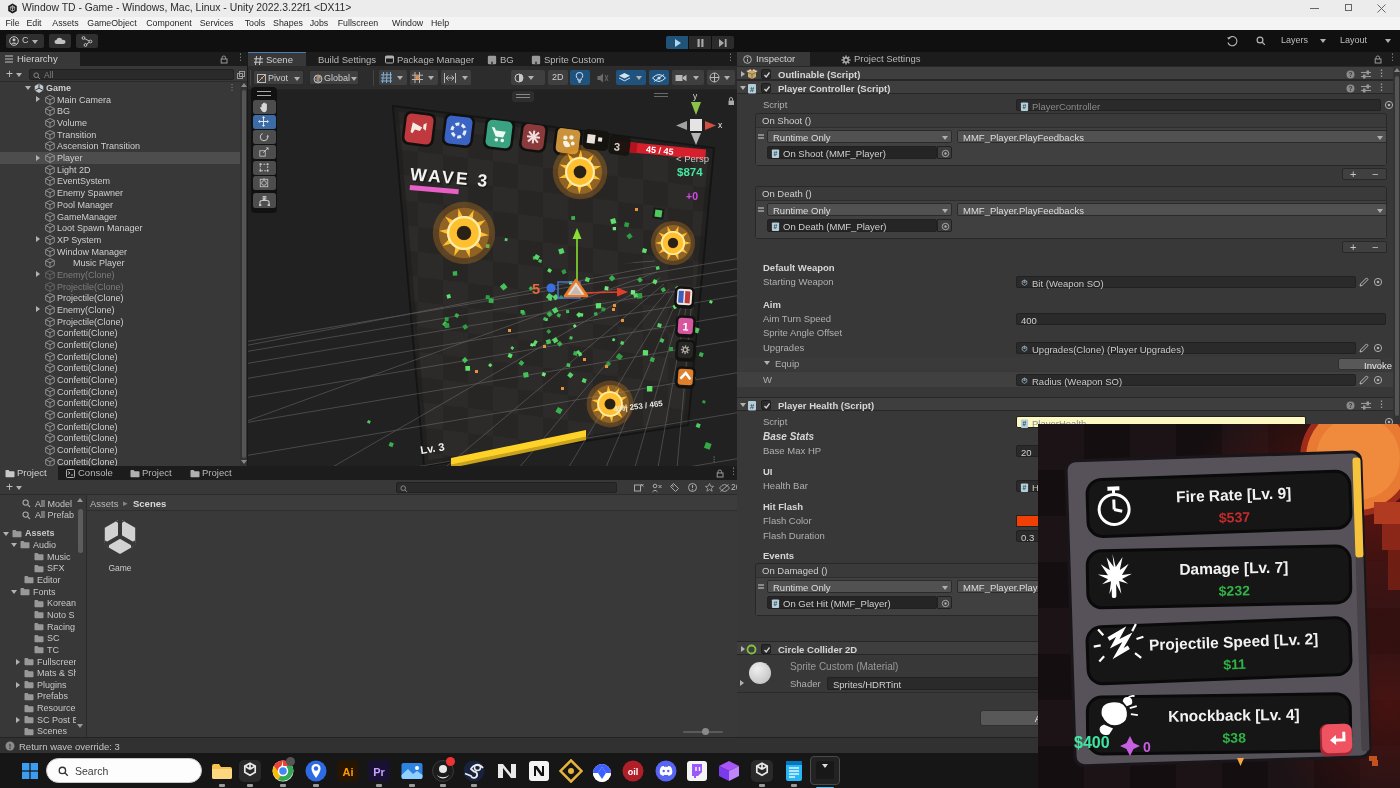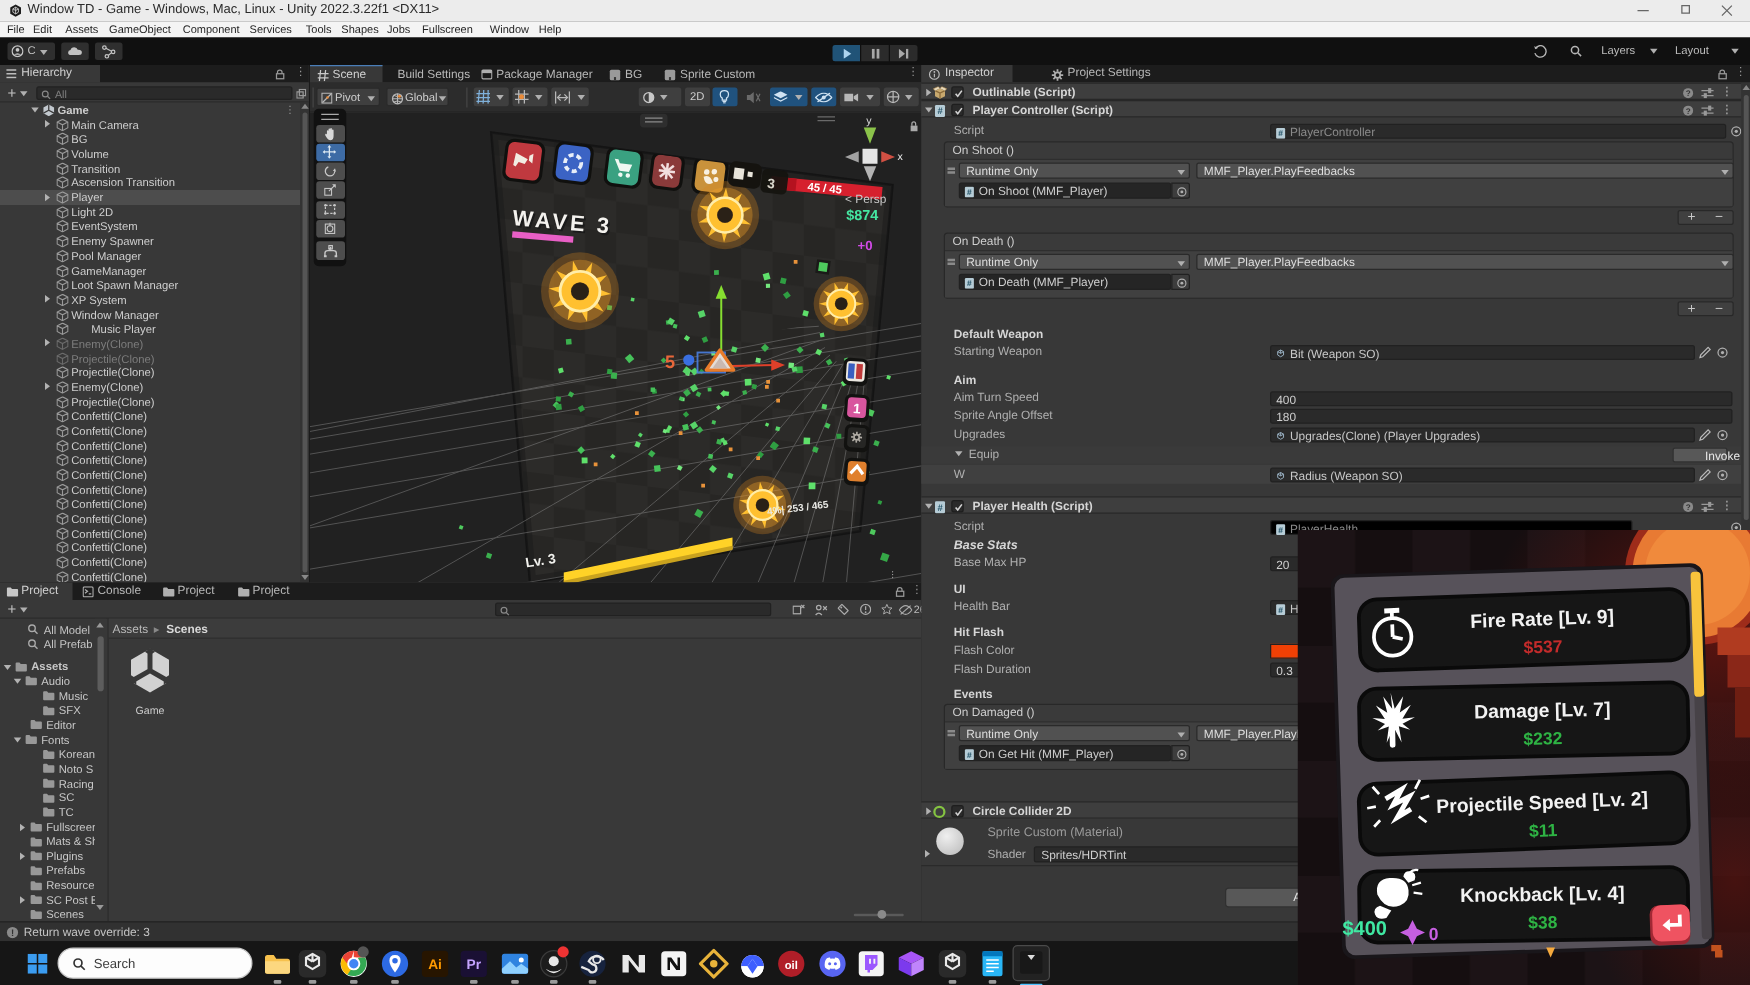--- a/index.html
+++ b/index.html
@@ -1259,23 +1259,20 @@
     <svg class="abs" style="left:636px;top:225px" width="10" height="10" viewBox="0 0 10 10">
       <circle cx="5" cy="5" r="3.6" fill="none" stroke="#b0b0b0" stroke-width="1"></circle>
       <circle cx="5" cy="5" r="1.3" fill="#b0b0b0"></circle>
     </svg>
 <div class="abs" style="left:26px;top:247px;font-size:9.5px;color:#d6d6d6;font-weight:bold;white-space:nowrap;">Aim</div>
 <div class="abs" style="left:26px;top:261px;font-size:9.5px;color:#b0b0b0;white-space:nowrap;">Aim Turn Speed</div>
 <div class="abs field" style="left:279px;top:261px;width:370px;height:12px;background:#2a2a2a;">
       <div class="abs" style="left:4px;top:0.5px;font-size:9.5px;color:#d0d0d0;">400</div>
     </div>
 <div class="abs" style="left:26px;top:275px;font-size:9.5px;color:#b0b0b0;white-space:nowrap;">Sprite Angle Offset</div>
-<div class="abs field" style="left:279px;top:275px;width:370px;height:12px;background:#2a2a2a;">
-      <div class="abs" style="left:4px;top:0.5px;font-size:9.5px;color:#d0d0d0;">180</div>
-    </div>
 <div class="abs" style="left:26px;top:290px;font-size:9.5px;color:#b0b0b0;white-space:nowrap;">Upgrades</div>
 <div class="abs field" style="left:279px;top:290px;width:340px;height:12px;background:#2a2a2a;">
       <svg class="abs" style="left:3px;top:1.5px" width="9" height="9" viewBox="0 0 20 20">
         <use href="#unitylogo" style="color:#9ab2c4"></use>
       </svg>
       <div class="abs" style="left:15px;top:0.5px;font-size:9.5px;color:#c8c8c8;white-space:nowrap;">Upgrades(Clone) (Player Upgrades)</div>
     </div>
     <svg class="abs" style="left:622px;top:291px" width="10" height="10" viewBox="0 0 10 10">
       <path d="M1 9 L1.6 6.8 L7.5 0.9 L9.1 2.5 L3.2 8.4 Z" fill="none" stroke="#b8b8b8" stroke-width="1"></path>
     </svg>
@@ -1323,21 +1320,21 @@
         <g stroke="#999" stroke-width="1.1">
           <line x1="0" y1="2.5" x2="10" y2="2.5"></line>
           <line x1="0" y1="6.5" x2="10" y2="6.5"></line>
         </g>
         <rect x="5.5" y="0.5" width="2.5" height="4" fill="#999"></rect>
         <rect x="2" y="4.5" width="2.5" height="4" fill="#999"></rect>
       </svg>
       <div class="abs" style="left:640px;top:0.5px;font-size:9px;color:#999;">⋮</div>
     </div>
 <div class="abs" style="left:26px;top:364px;font-size:9.5px;color:#b0b0b0;white-space:nowrap;">Script</div>
-<div class="abs field" style="left:279px;top:364px;width:290px;height:12px;background:#000000;">
+<div class="abs field" style="left:279px;top:364px;width:290px;height:12px;background:#fef9c3;">
       <svg class="abs" style="left:3px;top:1.5px" width="9" height="9" viewBox="0 0 10 10">
         <use href="#scripticon"></use>
       </svg>
       <div class="abs" style="left:15px;top:0.5px;font-size:9.5px;color:#8a8a8a;white-space:nowrap;">PlayerHealth</div>
     </div>
     <svg class="abs" style="left:647px;top:365px" width="10" height="10" viewBox="0 0 10 10">
       <circle cx="5" cy="5" r="3.6" fill="none" stroke="#b0b0b0" stroke-width="1"></circle>
       <circle cx="5" cy="5" r="1.3" fill="#b0b0b0"></circle>
     </svg>
 <div class="abs" style="left:26px;top:379px;font-size:10px;color:#d6d6d6;font-weight:bold;white-space:nowrap;font-style:italic;">Base Stats</div>

